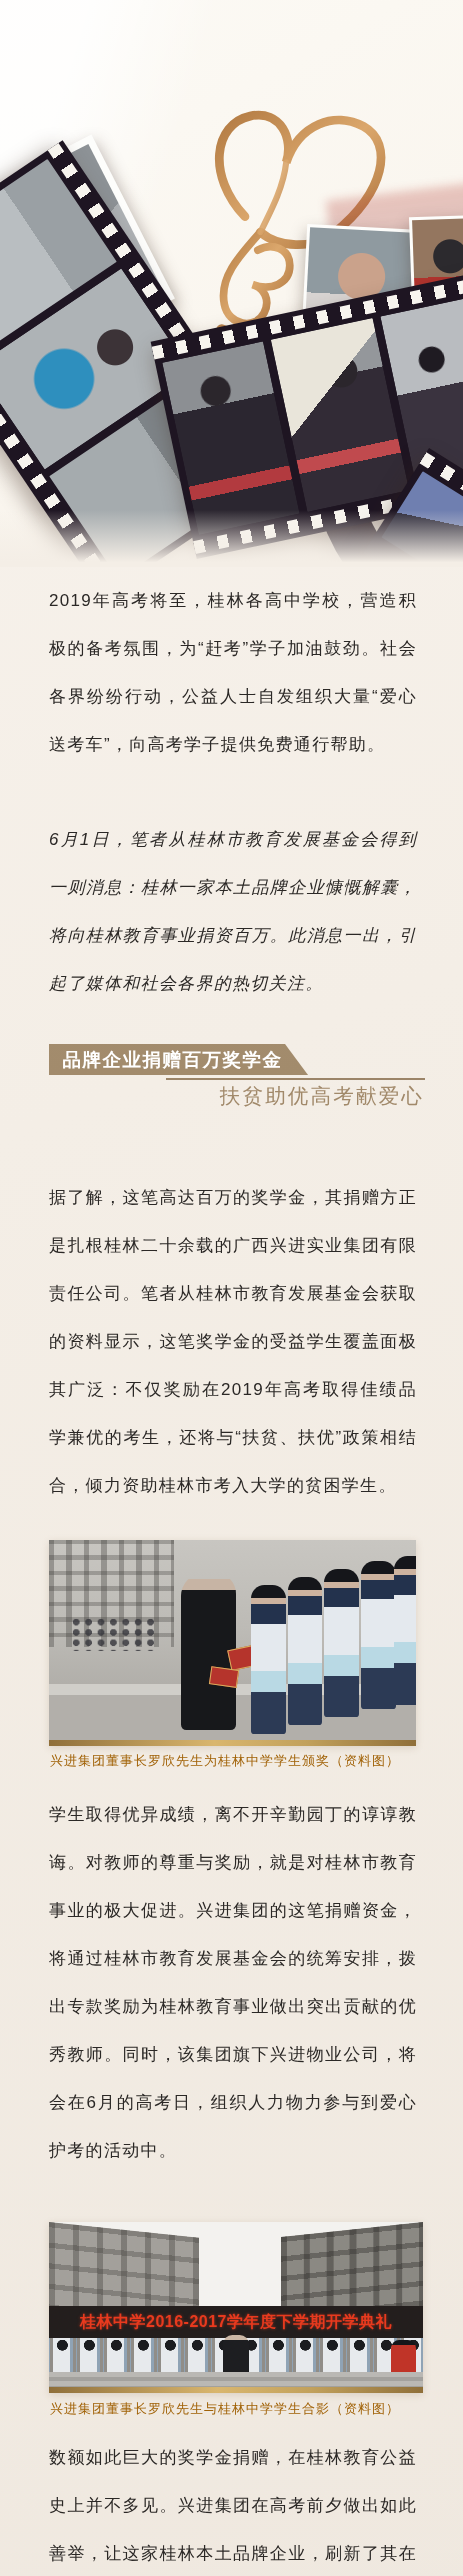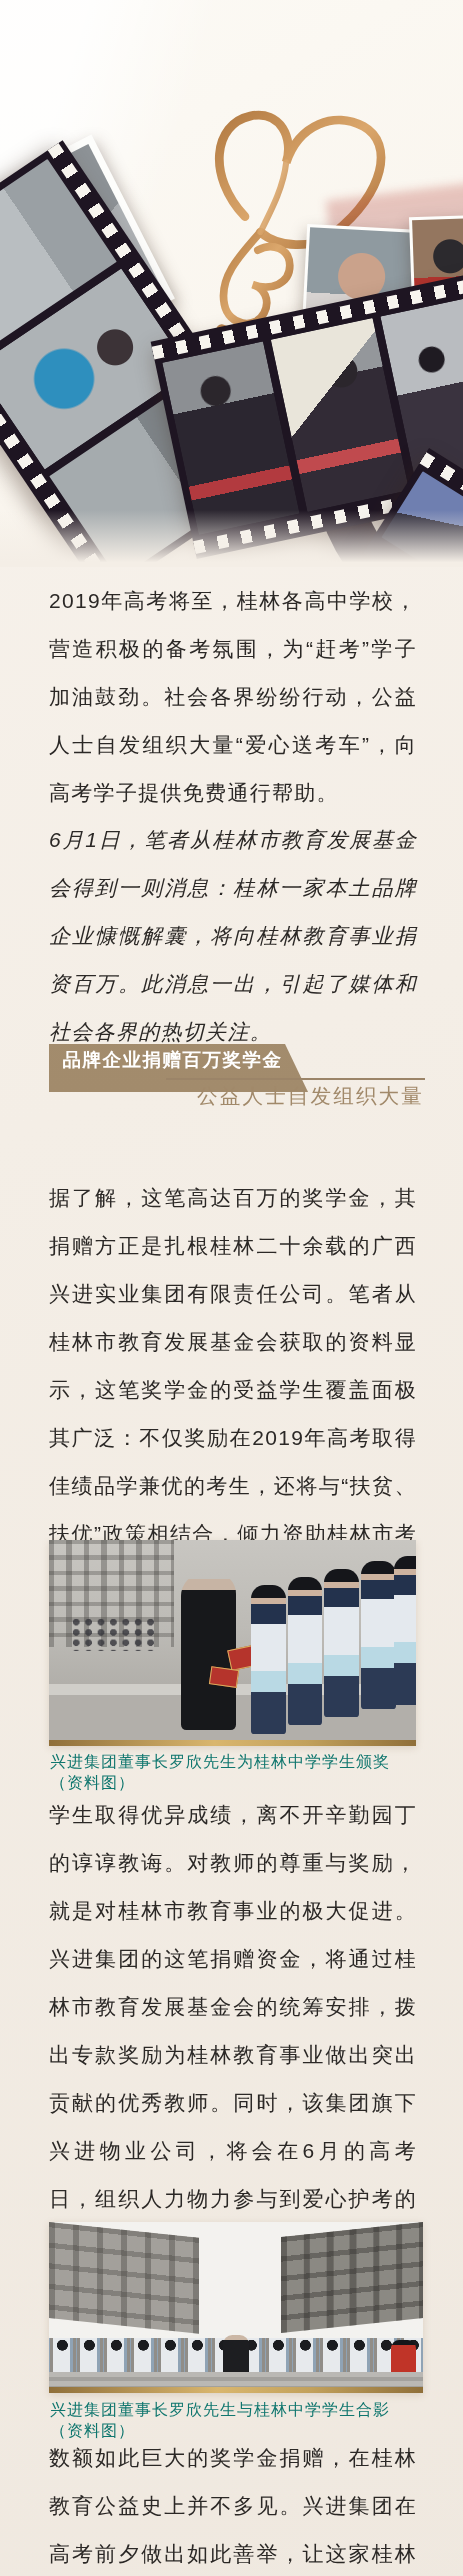--- a/index.html
+++ b/index.html
@@ -26,32 +26,32 @@
   .ring{position:absolute;left:309px;top:222px;width:392px;height:361px;border-radius:50%;
     border:45px solid #191020;box-shadow:0 13px 31px rgba(60,40,30,.3);}
   .ring-dashes{position:absolute;left:330px;top:241px;width:350px;height:321px;border-radius:50%;
     border:6.7px dashed rgba(248,245,238,.9);}
   .blur-strip{position:absolute;left:330px;top:191px;width:155px;height:77px;transform:rotate(-7deg);
     background:linear-gradient(180deg,rgba(190,80,70,.55),rgba(120,30,40,.45));filter:blur(4.6px);opacity:.55;}
   .hero-fade{position:absolute;left:0;right:0;bottom:0;height:57px;
     background:linear-gradient(180deg,rgba(244,238,230,0),#f4eee6 92%);}
   
   .para{position:absolute;left:49px;width:368px;margin:0;
-    font-size:21px;line-height:48px;letter-spacing:1.3px;color:#2b2826;
+    font-size:17px;line-height:48px;letter-spacing:1.3px;color:#2b2826;
     text-align:justify;text-justify:inter-ideograph;}
-  .banner{position:absolute;left:49px;top:1044px;width:259px;height:48px;
+  .banner{position:absolute;left:49px;top:1044px;width:259px;height:31px;
     background:linear-gradient(180deg,#aa937314,#00000000),#a28b6c;
     clip-path:polygon(0 0,236px 0,259px 100%,0 100%);
     box-shadow:1px 1.5px 3.1px rgba(120,95,60,.25);}
   .banner span{display:block;padding-left:13.4px;line-height:31px;font-size:18.5px;font-weight:700;
     color:#ffffff;letter-spacing:1.5px;}
   .rule{position:absolute;left:166px;top:1078px;width:259px;height:1.5px;background:#9b8468;}
   .subtitle{position:absolute;left:49px;top:1082px;width:375px;text-align:right;
     font-size:20.6px;font-weight:500;color:#a1896a;letter-spacing:2.1px;}
-  .caption{position:absolute;left:50px;width:368px;font-size:16px;color:#0f766e;letter-spacing:1px;}
+  .caption{position:absolute;left:50px;width:368px;font-size:13px;color:#a16207;letter-spacing:1px;}
   
   .photo-frame{position:absolute;left:49px;overflow:hidden;background:#c6c4bf;
     box-shadow:0 2.1px 7.2px rgba(120,95,60,.18);}
   .goldbar{position:absolute;left:0;right:0;bottom:0;height:5.7px;
     background:linear-gradient(90deg,#8f6f3a,#d9b66e 45%,#c2a15c 70%,#8f6f3a);}
   
   .p1-bg{position:absolute;inset:0;background:linear-gradient(180deg,#c8c6c1 0%,#bcbab5 45%,#a5a29d 100%);}
   .p1-bldg{position:absolute;left:0;top:0;width:34%;height:52%;
     background:linear-gradient(180deg,#8f8c87,#9b9893);
     background-image:repeating-linear-gradient(90deg,rgba(60,58,55,.35) 0 5.2px,rgba(0,0,0,0) 5.2px 17.5px),
@@ -181,21 +181,21 @@
   <div class="hero-fade"></div>
 </div>
 
 <p class="para" style="top:577px;">2019年高考将至，桂林各高中学校，营造积极的备考氛围，为“赶考”学子加油鼓劲。社会各界纷纷行动，公益人士自发组织大量“爱心送考车”，向高考学子提供免费通行帮助。</p>
 <p class="para" style="top:816px;font-style:italic;">6月1日，笔者从桂林市教育发展基金会得到一则消息：桂林一家本土品牌企业慷慨解囊，将向桂林教育事业捐资百万。此消息一出，引起了媒体和社会各界的热切关注。</p>
 
 <div class="banner">
   <span>品牌企业捐赠百万奖学金</span>
 </div>
 <div class="rule"></div>
-<div class="subtitle">公益人士自发组织大量</div>
+<div class="subtitle">扶贫助优高考献爱心</div>
 
 <p class="para" style="top:1174px;">据了解，这笔高达百万的奖学金，其捐赠方正是扎根桂林二十余载的广西兴进实业集团有限责任公司。笔者从桂林市教育发展基金会获取的资料显示，这笔奖学金的受益学生覆盖面极其广泛：不仅奖励在2019年高考取得佳绩品学兼优的考生，还将与“扶贫、扶优”政策相结合，倾力资助桂林市考入大学的贫困学生。</p>
 
 <div class="photo-frame" style="top:1540px;width:367px;height:206px;">
   <div class="p1-bg"></div>
   <div class="p1-bldg"></div>
   <div class="p1-ground"></div>
   <div class="p1-crowd"></div>
   <div class="p1-man"></div>
   <div class="p1-cert" style="left:49%;top:52%;width:8%;height:9%;transform:rotate(-12deg);"></div>
@@ -208,20 +208,23 @@
   <div class="goldbar"></div>
 </div>
 <div class="caption" style="top:1752px;">兴进集团董事长罗欣先生为桂林中学学生颁奖（资料图）</div>
 
 <p class="para" style="top:1791px;">学生取得优异成绩，离不开辛勤园丁的谆谆教诲。对教师的尊重与奖励，就是对桂林市教育事业的极大促进。兴进集团的这笔捐赠资金，将通过桂林市教育发展基金会的统筹安排，拨出专款奖励为桂林教育事业做出突出贡献的优秀教师。同时，该集团旗下兴进物业公司，将会在6月的高考日，组织人力物力参与到爱心护考的活动中。</p>
 
 <div class="photo-frame" style="top:2222px;width:374px;height:171px;">
   <div class="p2-sky"></div>
   <div class="p2-bldgL"></div>
   <div class="p2-bldgR"></div>
+  <div class="p2-led">
+    <span>桂林中学2016-2017学年度下学期开学典礼</span>
+  </div>
   <div class="p2-row"></div>
   <div class="p2-man"></div>
   <div class="p2-red"></div>
   <div class="p2-steps"></div>
   <div class="goldbar"></div>
 </div>
 <div class="caption" style="top:2400px;">兴进集团董事长罗欣先生与桂林中学学生合影（资料图）</div>
 
 <p class="para" style="top:2434px;">数额如此巨大的奖学金捐赠，在桂林教育公益史上并不多见。兴进集团在高考前夕做出如此善举，让这家桂林本土品牌企业，刷新了其在桂林人脑海中向来“低调”的印象，让人为之惊叹和赞许不已。</p>
 

